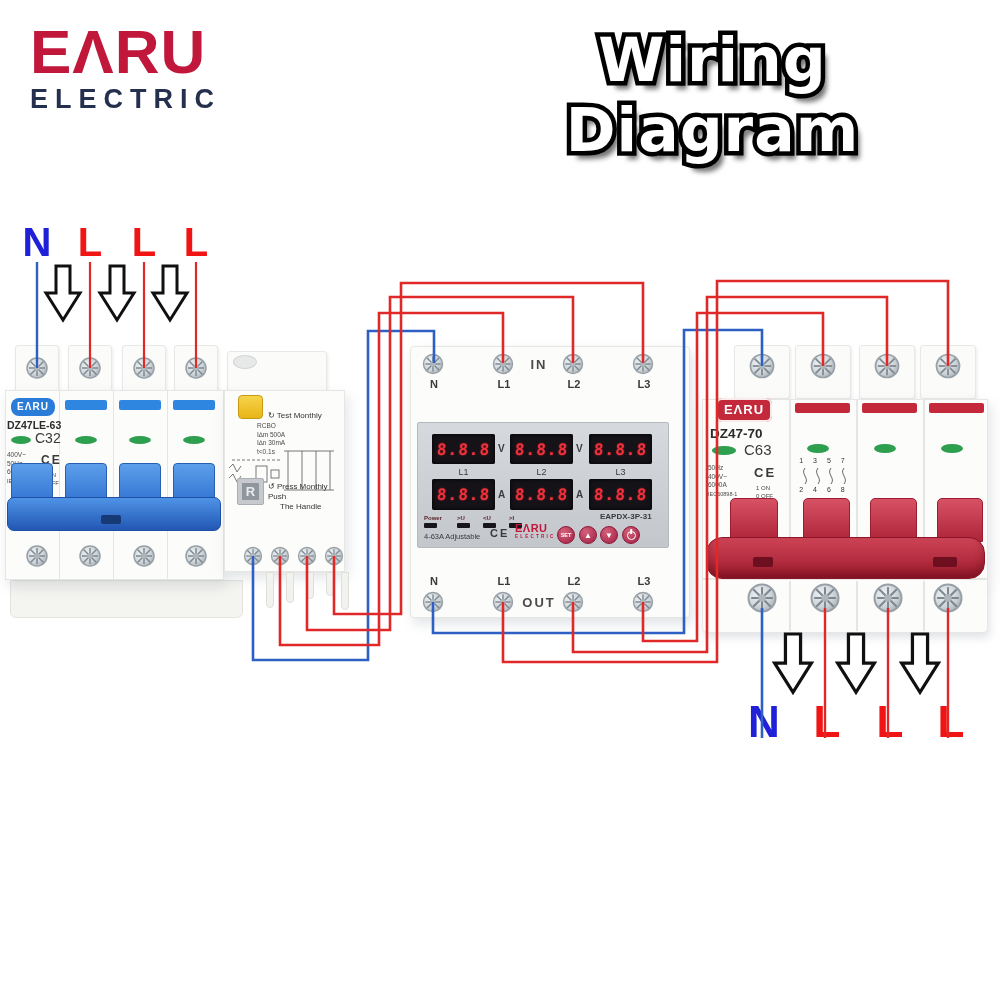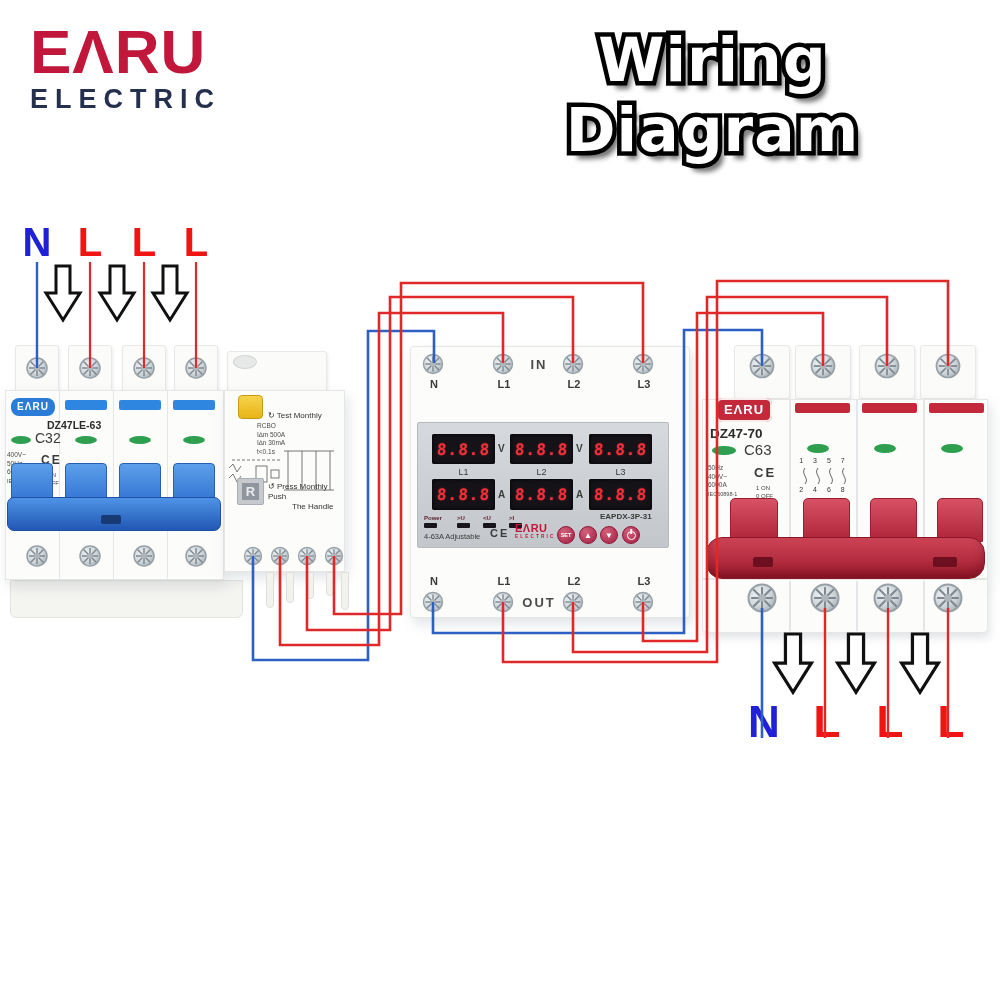--- a/index.html
+++ b/index.html
@@ -109,21 +109,21 @@
     <div class="abs tbox" style="left:222px;top:6px;width:100px;height:46px;"></div>
     <div class="abs" style="left:228px;top:10px;width:22px;height:12px;border-radius:50%;background:#e7e9e9;border:1px solid #d2d5d5;"></div>
 
     <div class="abs face dev" style="left:0;top:45px;width:219px;height:190px;"></div>
     <div class="abs face dev" style="left:219px;top:45px;width:121px;height:182px;"></div>
     <div class="abs sep" style="left:54px;top:46px;width:1px;height:188px;"></div>
     <div class="abs sep" style="left:108px;top:46px;width:1px;height:188px;"></div>
     <div class="abs sep" style="left:162px;top:46px;width:1px;height:188px;"></div>
 
     <div class="abs mini-logo-blue" style="left:6px;top:53px;width:44px;height:18px;">EΛRU</div>
-    <div class="abs model" style="left:2px;top:74px;width:56px;font-size:10.5px;margin-left:40px;">DZ47LE-63</div>
+    <div class="abs model" style="left:2px;top:74px;width:56px;font-size:10.5px;">DZ47LE-63</div>
     <div class="abs goval" style="left:6px;top:91px;width:20px;height:8px;"></div>
     <div class="abs" style="left:30px;top:85px;font-size:14px;color:#3a3a3a;">C32</div>
     <div class="abs tiny" style="left:2px;top:106px;">
       <div>400V~</div>
       <div>50Hz</div>
       <div>6000A</div>
       <div style="font-size:5.5px;">IEC60898-1</div>
     </div>
     <div class="abs ce" style="left:36px;top:108px;font-size:12px;">CE</div>
     <div class="abs" style="left:37px;top:126px;font-size:6px;color:#444;line-height:8px;">
@@ -170,21 +170,21 @@
         <line x1="58" y1="42" x2="108" y2="42"></line>
         <line x1="58" y1="3" x2="108" y2="3"></line>
       </g>
     </svg>
     <div class="abs btn-r-outer" style="left:232px;top:133px;width:27px;height:27px;">
       <div class="btn-r-inner">R</div>
     </div>
     <div class="abs lbl8" style="left:263px;top:137px;width:80px;">
       <span>↺</span>
       <span>Press Monthly Push</span>
-      <div style="margin-left:24px;">The Handle</div>
+      <div style="margin-left:12px;">The Handle</div>
     </div>
 
     <div class="abs pin" style="left:261px;top:227px;width:8px;height:36px;"></div>
     <div class="abs pin" style="left:281px;top:227px;width:8px;height:31px;"></div>
     <div class="abs pin" style="left:301px;top:227px;width:8px;height:27px;"></div>
     <div class="abs pin" style="left:321px;top:227px;width:8px;height:24px;"></div>
     <div class="abs pin" style="left:336px;top:227px;width:8px;height:38px;"></div>
   </div>
 
   <div class="abs face dev" style="left:410px;top:346px;width:280px;height:272px;border-radius:4px;z-index:1;">

